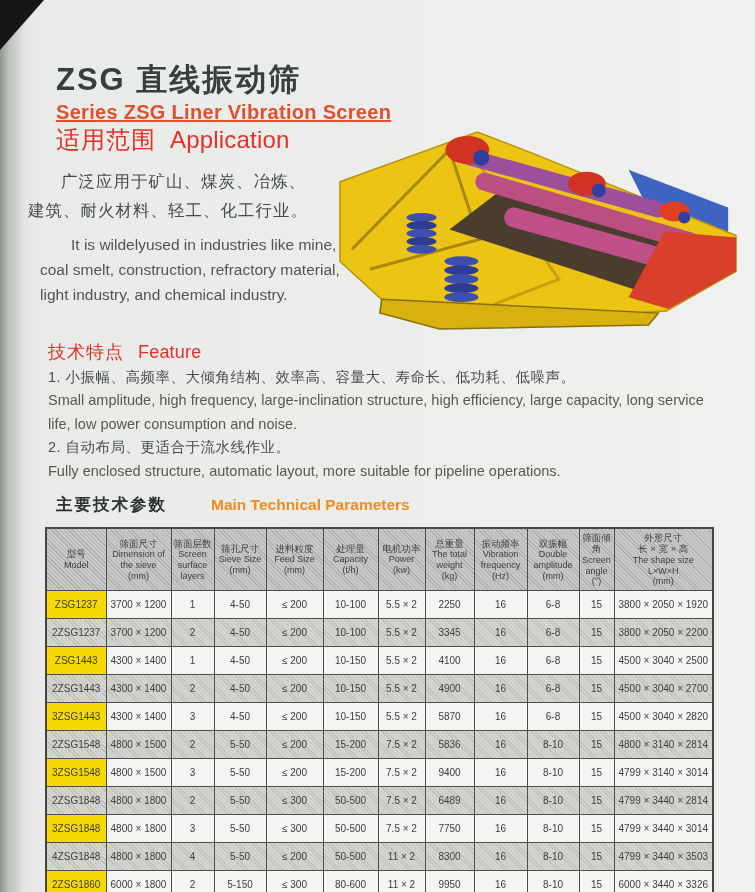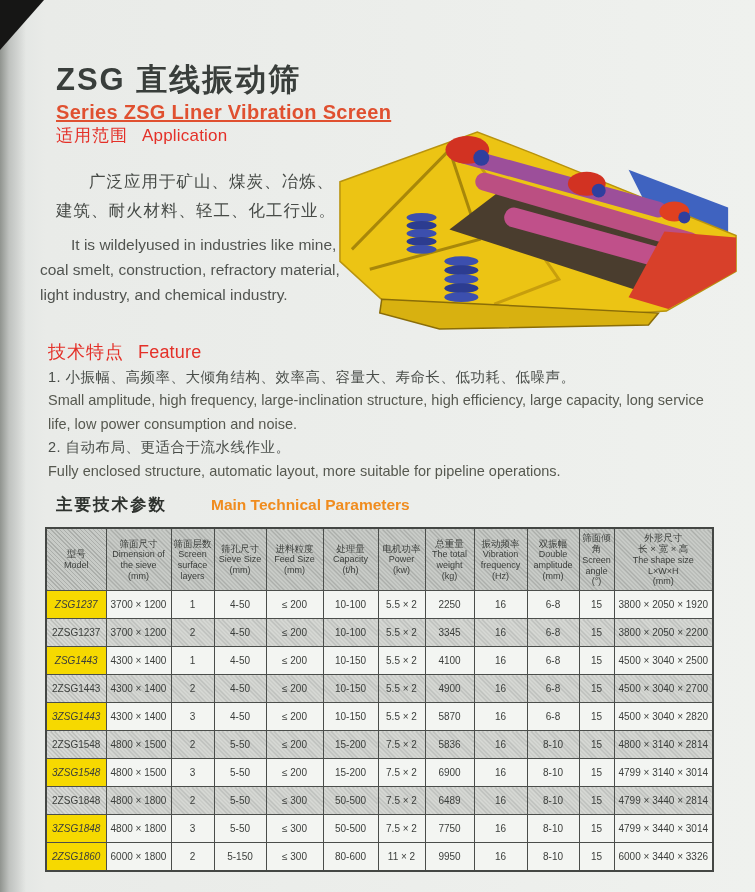--- a/index.html
+++ b/index.html
@@ -25,26 +25,26 @@
   }
   .title{
     position:absolute;left:56px;top:38px;
     font-size:31px;font-weight:700;color:#393e3b;letter-spacing:2px;
   }
   .subtitle{
     position:absolute;left:56px;top:84px;
     font-size:20px;font-weight:700;color:var(--subtitle-orange,#e05030);letter-spacing:.3px;text-decoration:underline;
   }
   .app-heading,.feat-heading{
-    font-size:17px;color:var(--accent-red,#e43028);letter-spacing:1px;
+    font-size:24px;color:var(--accent-red,#e43028);letter-spacing:1px;
   }
   .app-heading{position:absolute;left:56px;top:124px;}
   .app-heading .en,.feat-heading .en{margin-left:14px;letter-spacing:.2px;}
   .app-zh{
-    position:absolute;left:56px;top:150px;width:292px;
+    position:absolute;left:28px;top:150px;width:292px;
     font-size:16.5px;color:#474b47;line-height:1.8;text-indent:2em;letter-spacing:1px;
   }
   .app-en{
     position:absolute;left:40px;top:216px;width:300px;
     font-size:15.5px;color:#515450;line-height:1.62;text-indent:2em;
   }
   .machine{
     position:absolute;left:330px;top:110px;width:418px;height:224px;
   }
   .feat-heading{position:absolute;left:48px;top:340px;font-size:18px;}
@@ -71,21 +71,20 @@
   }
   th .zh{font-size:9.5px;white-space:pre-line;}
   th .en{white-space:pre-line;}
   td{font-size:10px;height:25px;padding:1px 1px;background:#f3f5f2;}
   tr.hatched td{
     background:repeating-linear-gradient(45deg,rgba(70,74,70,.20) 0 1px,rgba(0,0,0,0) 1px 3px),#d7d9d5;
   }
   td.model-cell{font-size:10px;}
   td.model-cell.yellow{
     background:var(--model-yellow,#f6d900);
-    font-style:italic;
   }
 </style>
 </head>
 <body>
 
 <div class="page">
   <div class="spine"></div>
   <div class="corner-shadow"></div>
 
   <h1 class="title">ZSG 直线振动筛</h1>
@@ -321,21 +320,21 @@
             <td>4800 × 3140 × 2814</td>
           </tr>
           <tr>
             <td class="model-cell yellow">3ZSG1548</td>
             <td>4800 × 1500</td>
             <td>3</td>
             <td>5-50</td>
             <td>≤ 200</td>
             <td>15-200</td>
             <td>7.5 × 2</td>
-            <td>6900</td>
+            <td>9400</td>
             <td>16</td>
             <td>8-10</td>
             <td>15</td>
             <td>4799 × 3140 × 3014</td>
           </tr>
           <tr class="hatched">
             <td class="model-cell">2ZSG1848</td>
             <td>4800 × 1800</td>
             <td>2</td>
             <td>5-50</td>
@@ -354,20 +353,34 @@
             <td>3</td>
             <td>5-50</td>
             <td>≤ 300</td>
             <td>50-500</td>
             <td>7.5 × 2</td>
             <td>7750</td>
             <td>16</td>
             <td>8-10</td>
             <td>15</td>
             <td>4799 × 3440 × 3014</td>
+          </tr>
+          <tr class="hatched">
+            <td class="model-cell">4ZSG1848</td>
+            <td>4800 × 1800</td>
+            <td>4</td>
+            <td>5-50</td>
+            <td>≤ 200</td>
+            <td>50-500</td>
+            <td>11 × 2</td>
+            <td>8300</td>
+            <td>16</td>
+            <td>8-10</td>
+            <td>15</td>
+            <td>4799 × 3440 × 3503</td>
           </tr>
           <tr>
             <td class="model-cell yellow">2ZSG1860</td>
             <td>6000 × 1800</td>
             <td>2</td>
             <td>5-150</td>
             <td>≤ 300</td>
             <td>80-600</td>
             <td>11 × 2</td>
             <td>9950</td>

